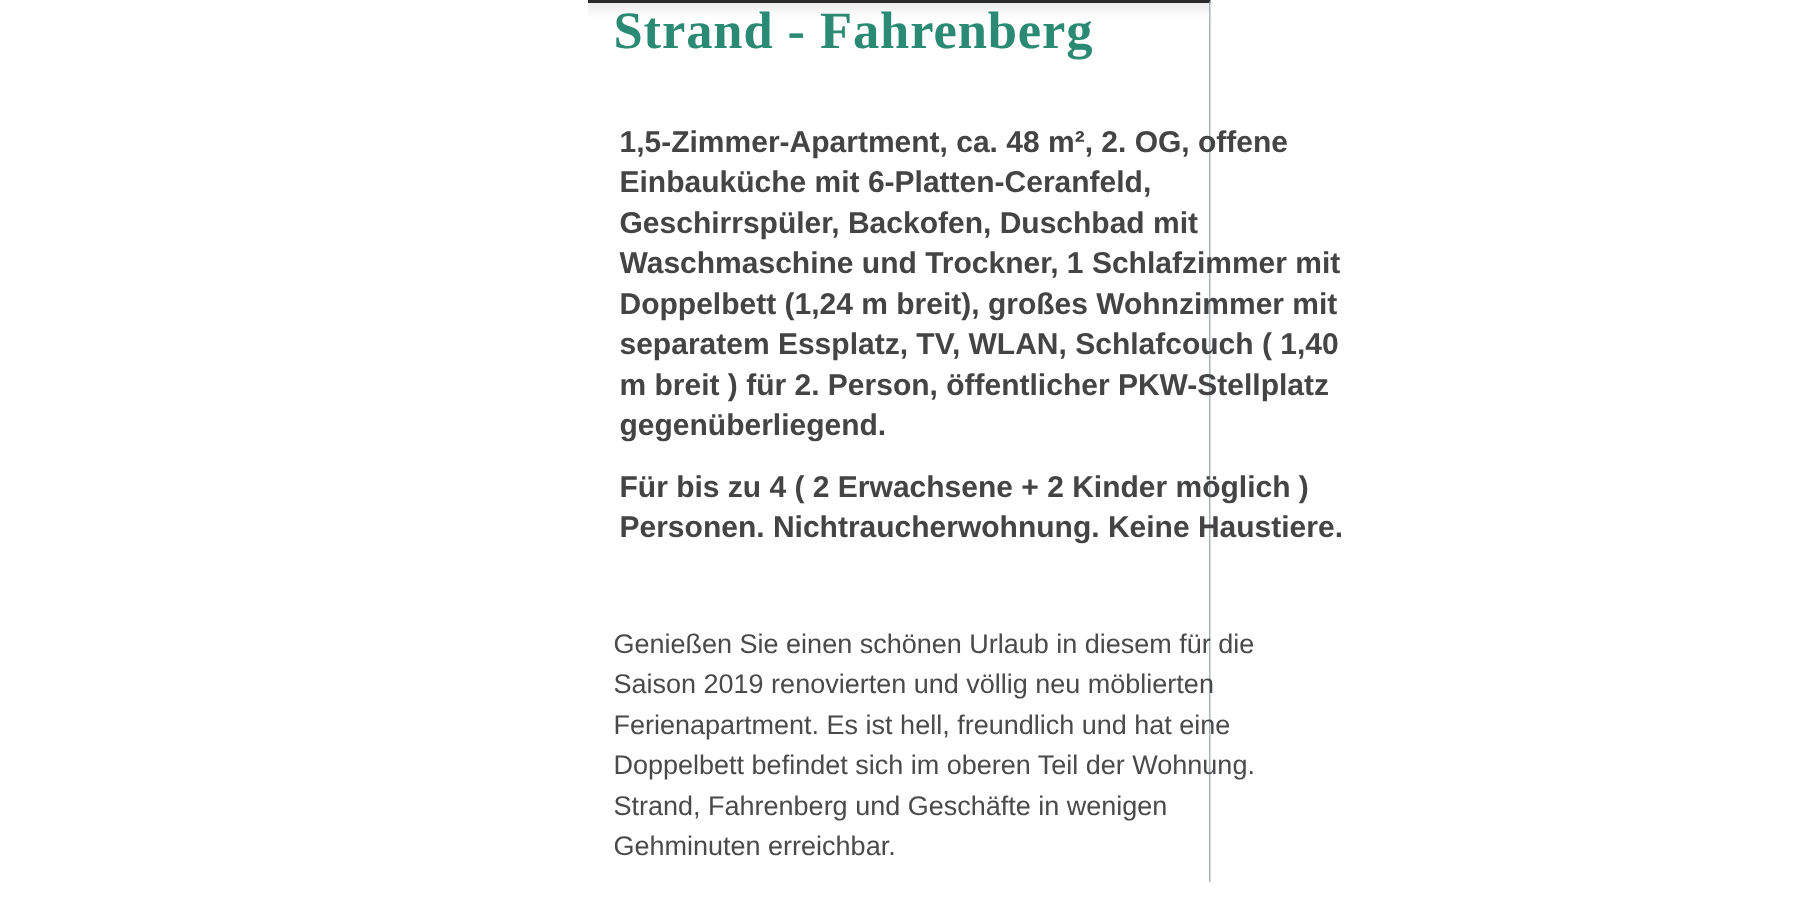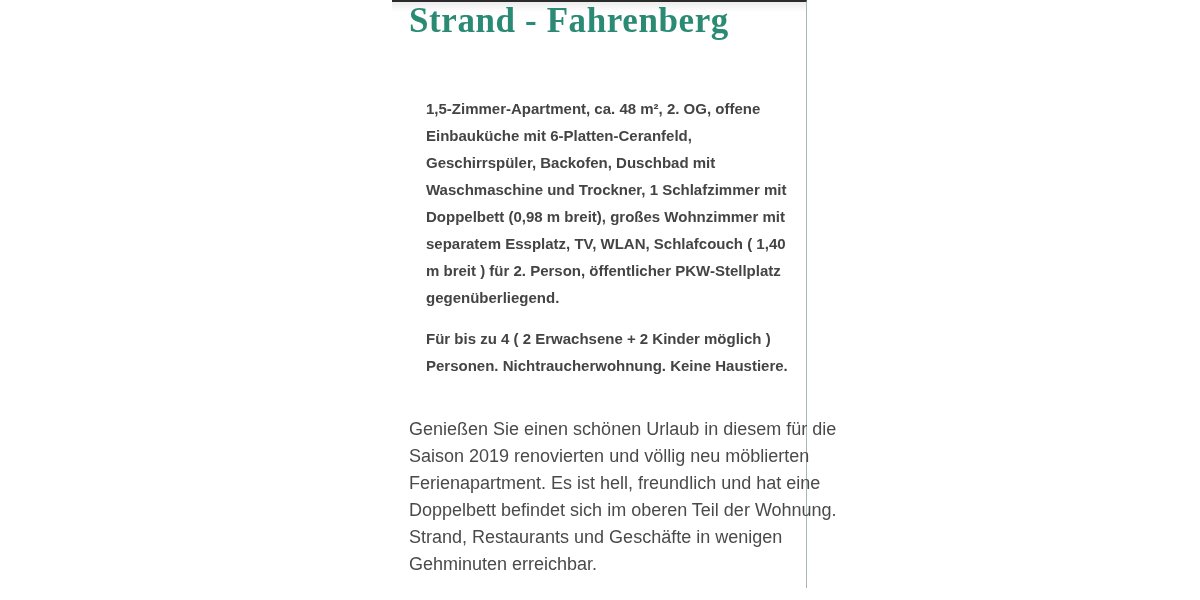--- a/index.html
+++ b/index.html
@@ -14,22 +14,22 @@
     }
     .content { position: absolute; left: 17px; top: 0; width: 390px; }
     .title {
       font-family: "Liberation Serif", "DejaVu Serif", serif;
       font-weight: bold; font-size: 35px; color: #2a8a74;
       margin: 0; position: absolute; top: 0px; left: 0; white-space: nowrap;
       letter-spacing: 0.6px; line-height: 38px;
     }
     .bold-para {
       font-family: "Liberation Sans", sans-serif;
-      font-weight: bold; font-size: 15px; color: #444444;
-      line-height: 27px; margin: 17px; position: absolute; left: 0; width: 392px;
+      font-weight: bold; font-size: 20px; color: #444444;
+      line-height: 27px; margin: 4px; position: absolute; left: 0; width: 392px;
     }
     .normal-para {
       font-family: "Liberation Sans", sans-serif;
       font-weight: normal; font-size: 18px; color: #4a4a4a;
       line-height: 27px; margin: 0; position: absolute; left: 0; width: 392px;
     }
     .line { display: block; white-space: nowrap; }
     #p1 { top: 76px; }
     #p2 { top: 306px; }
     #p3 { top: 414px; }
@@ -39,33 +39,33 @@
 
 <div class="panel">
   <div class="content">
     <h1 class="title">Strand - Fahrenberg</h1>
 
     <p class="bold-para" id="p1">
       <span class="line">1,5-Zimmer-Apartment, ca. 48 m², 2. OG, offene</span>
       <span class="line">Einbauküche mit 6-Platten-Ceranfeld,</span>
       <span class="line">Geschirrspüler, Backofen, Duschbad mit</span>
       <span class="line">Waschmaschine und Trockner, 1 Schlafzimmer mit</span>
-      <span class="line">Doppelbett (0,98 m breit), großes Wohnzimmer mit</span>
+      <span class="line">Doppelbett (1,24 m breit), großes Wohnzimmer mit</span>
       <span class="line">separatem Essplatz, TV, WLAN, Schlafcouch ( 1,40</span>
       <span class="line">m breit ) für 2. Person, öffentlicher PKW-Stellplatz</span>
       <span class="line">gegenüberliegend.</span>
     </p>
 
     <p class="bold-para" id="p2">
       <span class="line">Für bis zu 4 ( 2 Erwachsene + 2 Kinder möglich )</span>
       <span class="line">Personen. Nichtraucherwohnung. Keine Haustiere.</span>
     </p>
 
     <p class="normal-para" id="p3">
       <span class="line">Genießen Sie einen schönen Urlaub in diesem für die</span>
       <span class="line">Saison 2019 renovierten und völlig neu möblierten</span>
       <span class="line">Ferienapartment. Es ist hell, freundlich und hat eine</span>
       <span class="line">Doppelbett befindet sich im oberen Teil der Wohnung.</span>
-      <span class="line">Strand, Restaurants und Geschäfte in wenigen</span>
+      <span class="line">Strand, Fahrenberg und Geschäfte in wenigen</span>
       <span class="line">Gehminuten erreichbar.</span>
     </p>
   </div>
 </div>
 
 </body></html>

